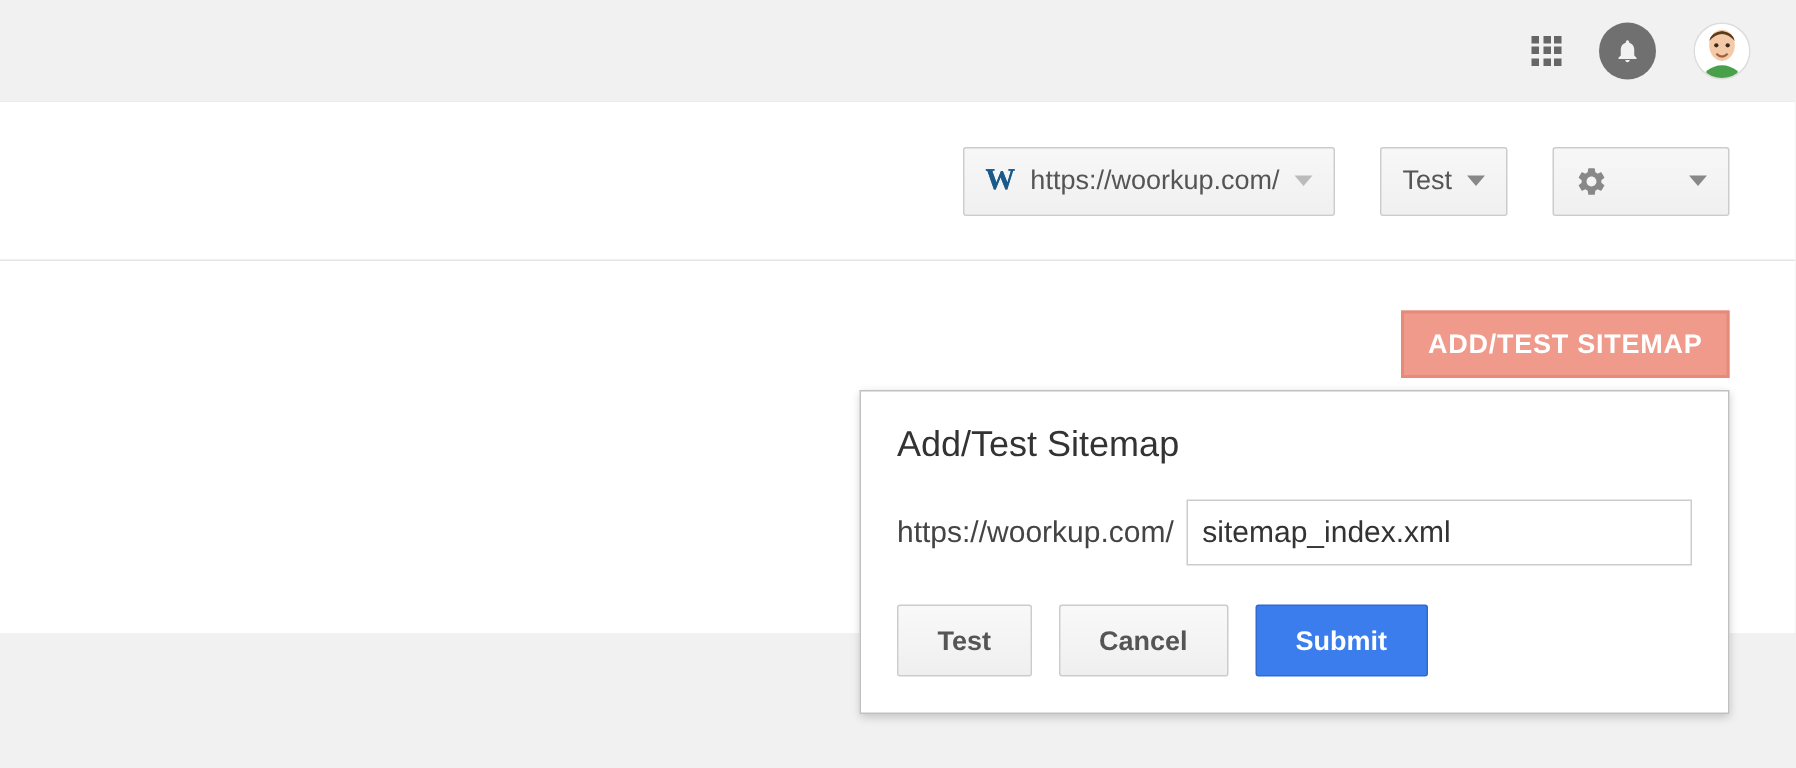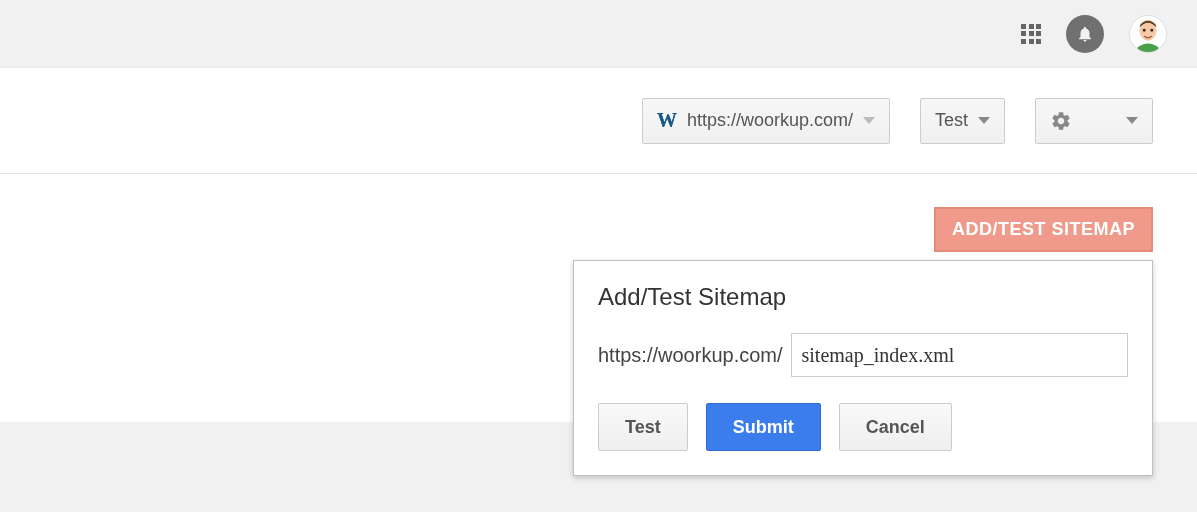--- a/index.html
+++ b/index.html
@@ -161,21 +161,20 @@
     font-size: 20px;
     color: #444;
   }
   .url-row input {
     flex: 1;
     height: 44px;
     border: 1px solid #ccc;
     font-size: 20px;
     padding: 0 10px;
     color: #333;
-    font-family: Liberation Serif, serif;
   }
   .btn-row {
     display: flex;
     gap: 18px;
   }
   .btn {
     height: 48px;
     padding: 0 26px;
     font-size: 18px;
     font-weight: bold;
@@ -260,16 +259,16 @@
 </button>
 
 <div class="popup">
   <h2>Add/Test Sitemap</h2>
   <div class="url-row">
     <span class="prefix">https://woorkup.com/</span>
     <input type="text" value="sitemap_index.xml" style="">
   </div>
   <div class="btn-row">
     <button class="btn"><span>Test</span></button>
+    <button class="btn"><span>Cancel</span></button>
     <button class="btn primary"><span>Submit</span></button>
-    <button class="btn"><span>Cancel</span></button>
   </div>
 </div>
 
 </body></html>

